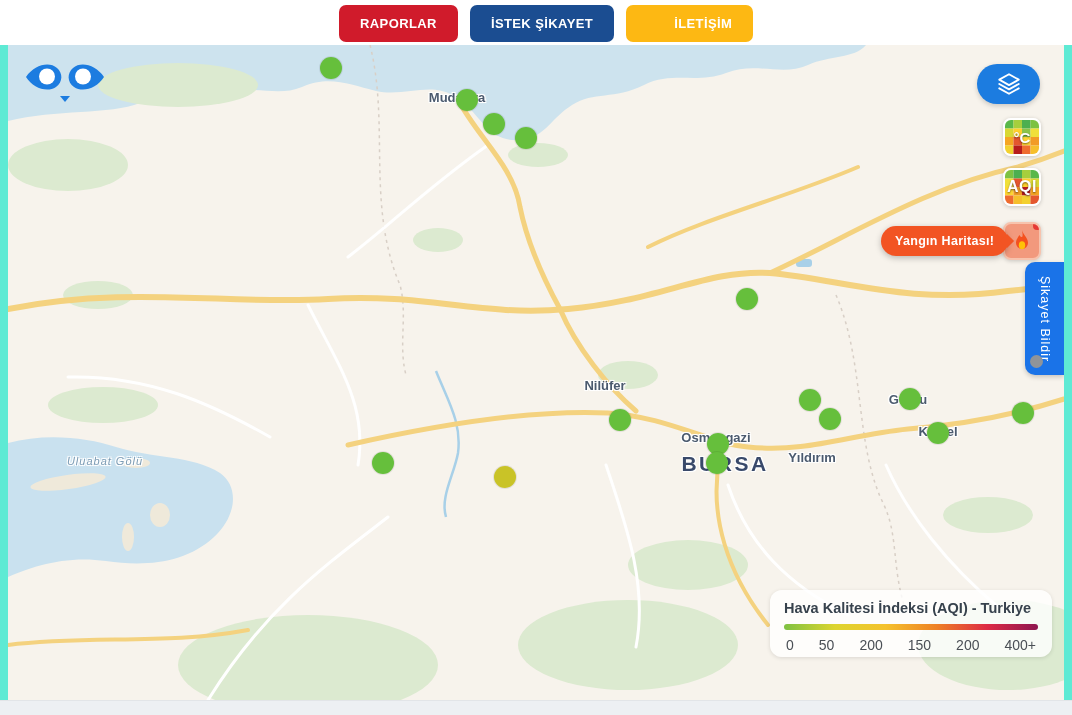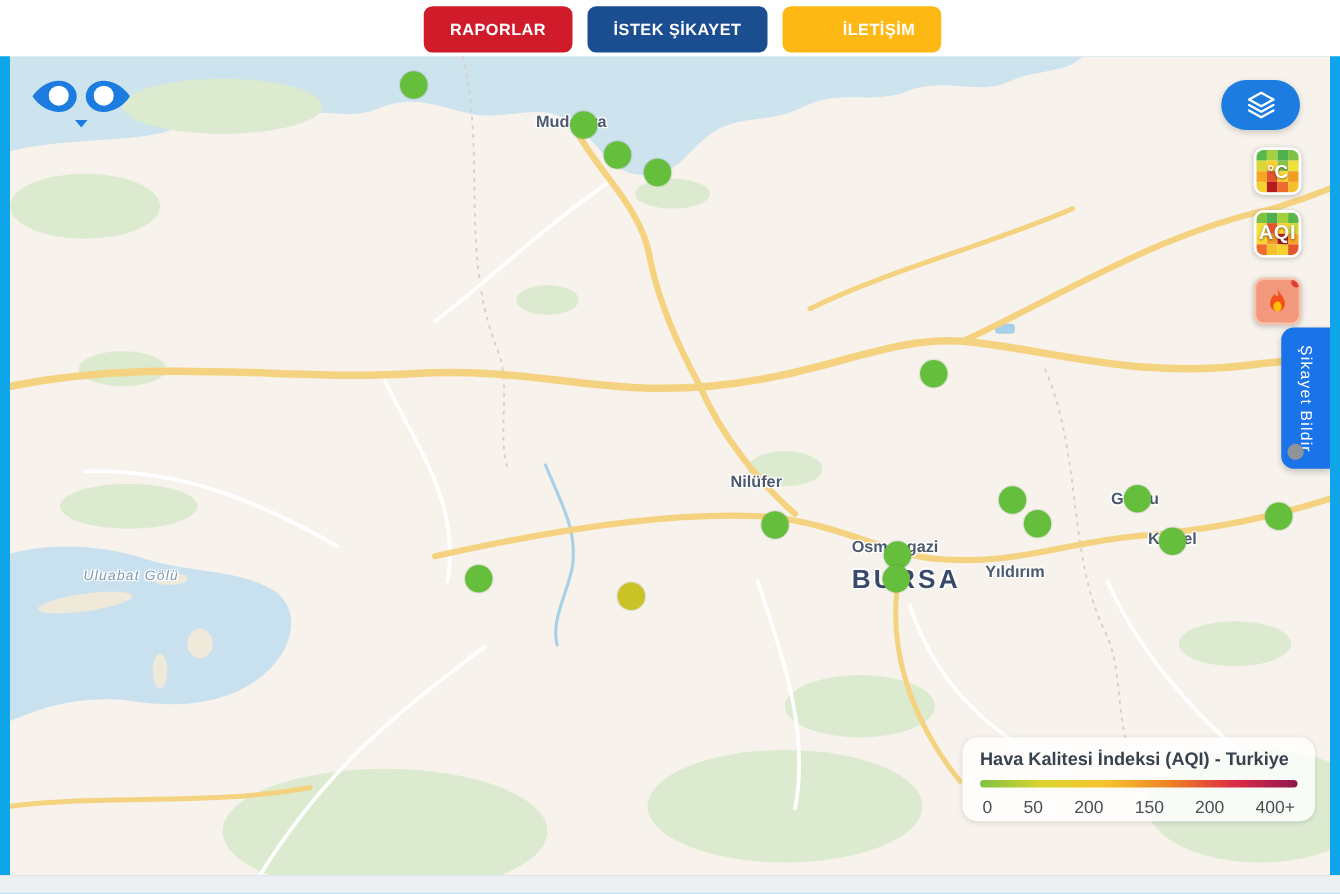--- a/index.html
+++ b/index.html
@@ -1,18 +1,18 @@
 <!DOCTYPE html>
 <html><head>
 <meta charset="utf-8">
 <style>
   * { margin:0; padding:0; box-sizing:border-box; }
   html,body { background:#fff; }
   body { font-family:"Liberation Sans", sans-serif; width:1072px; height:715px; overflow:hidden; }
-  .page { position:relative; width:1072px; height:715px; background:#0ea5e9; }
+  .page { position:relative; width:1072px; height:715px; background:#5eead4; }
 
   
   .header { position:absolute; left:0; top:0; width:1072px; height:45px; background:#fff; z-index:30; }
   .header-buttons { position:absolute; left:339px; top:5px; display:flex; gap:12px; }
   .hbtn { border:none; color:#fff; font-family:"Liberation Sans",sans-serif; font-weight:bold;
           font-size:13px; letter-spacing:.4px; height:37px; padding:0 21px; border-radius:7px; cursor:pointer; }
 
   
   .map { position:absolute; left:8px; top:45px; width:1056px; height:655px; overflow:hidden; background:#f7f3ec; }
   .basemap { position:absolute; left:0; top:0; }
@@ -237,20 +237,24 @@
     </button>
 
     <button class="sq-btn fire">
       <svg width="20" height="24" viewBox="0 0 20 24">
         <path fill="#f4511e" d="M10,1 C11,6 16,8.5 16,14 A6,6 0 0 1 4,14 C4,10.5 6,8.6 7.4,6 C8.3,7.8 9.6,8.6 10.4,7.4 C11.1,6.3 10.2,3.2 10,1 Z"></path>
         <ellipse cx="10" cy="16.2" rx="3.2" ry="4" fill="#ffc107"></ellipse>
       </svg>
       <span class="notif-dot"></span>
     </button>
 
+    <div class="fire-tooltip" style="background: rgb(242, 84, 35);">
+      <span>Yangın Haritası!</span>
+      <span class="arrow"></span>
+    </div>
 
     <button class="complaint-tab" style="background: rgb(26, 115, 232);">
       <span>Şikayet Bildir</span>
       <span class="tab-dot"></span>
     </button>
 
     <div class="legend">
       <div class="legend-title">Hava Kalitesi İndeksi (AQI) - Turkiye</div>
       <div class="legend-bar" style="background: linear-gradient(90deg, rgb(126, 193, 66), rgb(221, 213, 47), rgb(245, 194, 45), rgb(238, 129, 37), rgb(221, 43, 69), rgb(142, 22, 80));"></div>
       <div class="legend-ticks">

